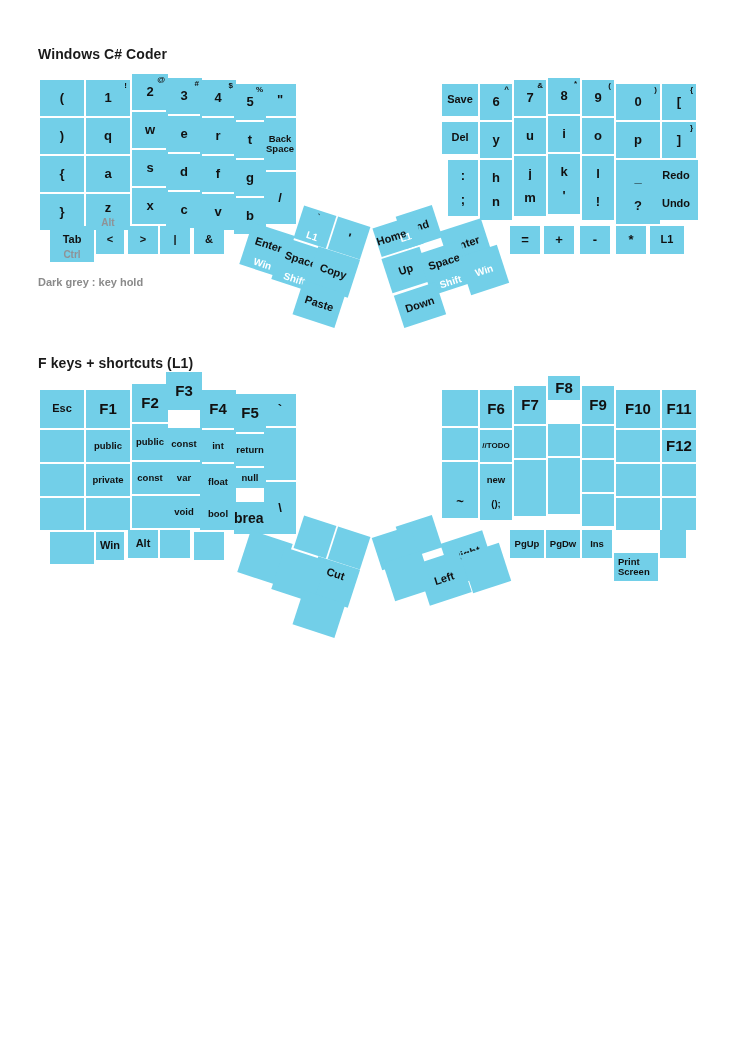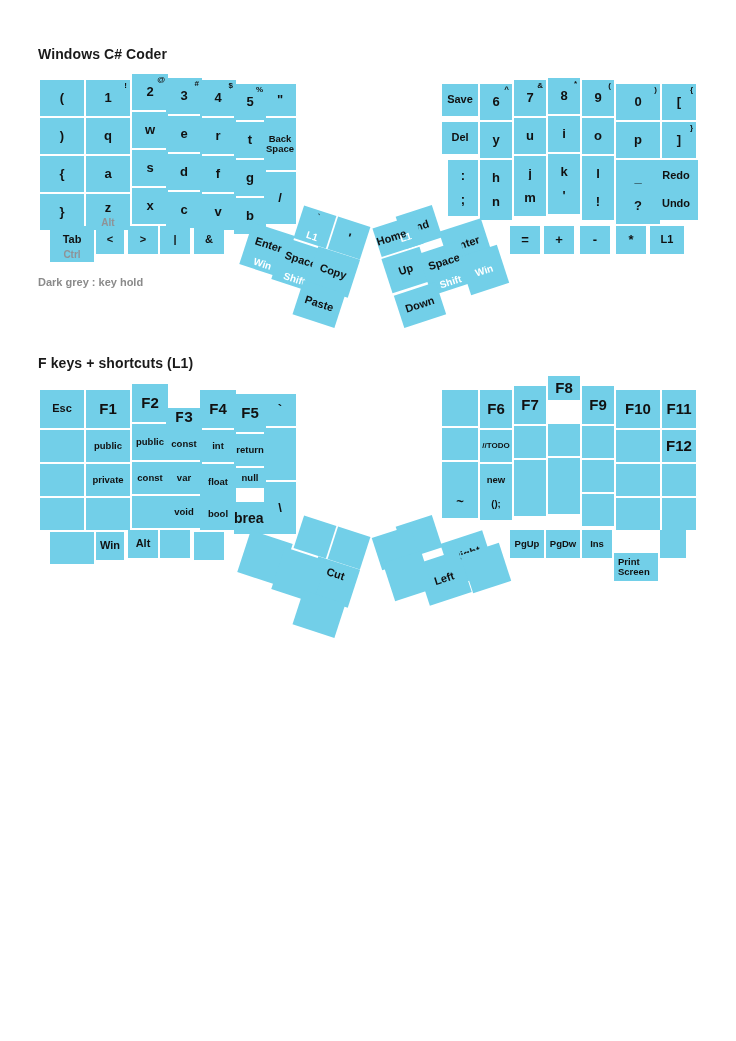--- a/index.html
+++ b/index.html
@@ -406,21 +406,21 @@
   <div class="key" style="left:132px;top:462px;width:36px;height:32px;">
     <span class="lbl c word">const</span>
   </div>
   <div class="key" style="left:132px;top:496px;width:36px;height:32px;">
     <span class="lbl c word"></span>
   </div>
   <div class="key" style="left:128px;top:530px;width:30px;height:28px;">
     <span class="lbl c sm">Alt</span>
   </div>
 
-  <div class="key" style="left:166px;top:408px;width:36px;height:22px;font-family:Liberation Mono, monospace;">
+  <div class="key" style="left:166px;top:372px;width:36px;height:38px;">
     <span class="lbl c big">F3</span>
   </div>
   <div class="key" style="left:166px;top:428px;width:36px;height:32px;">
     <span class="lbl c word">const</span>
   </div>
   <div class="key" style="left:166px;top:462px;width:36px;height:32px;">
     <span class="lbl c word">var</span>
   </div>
   <div class="key" style="left:166px;top:496px;width:36px;height:32px;">
     <span class="lbl c word">void</span>

